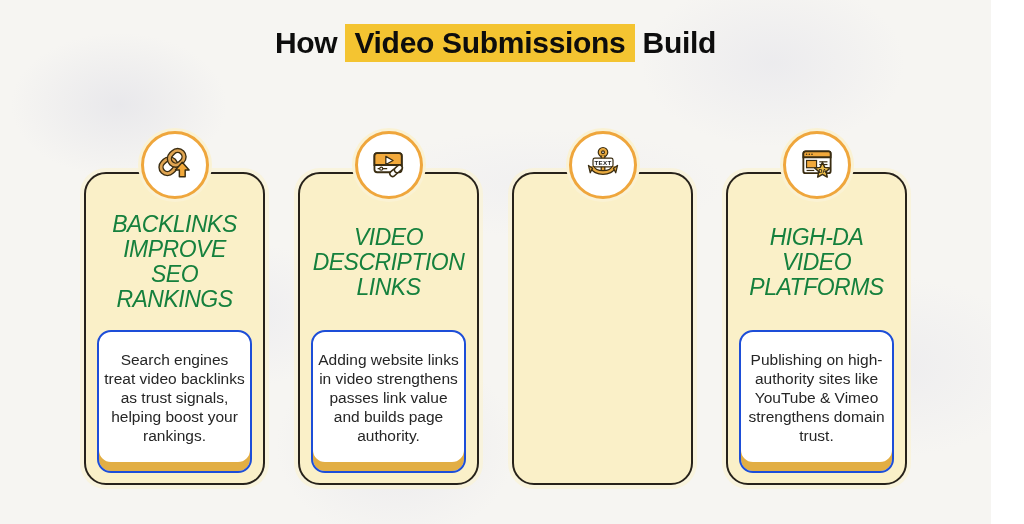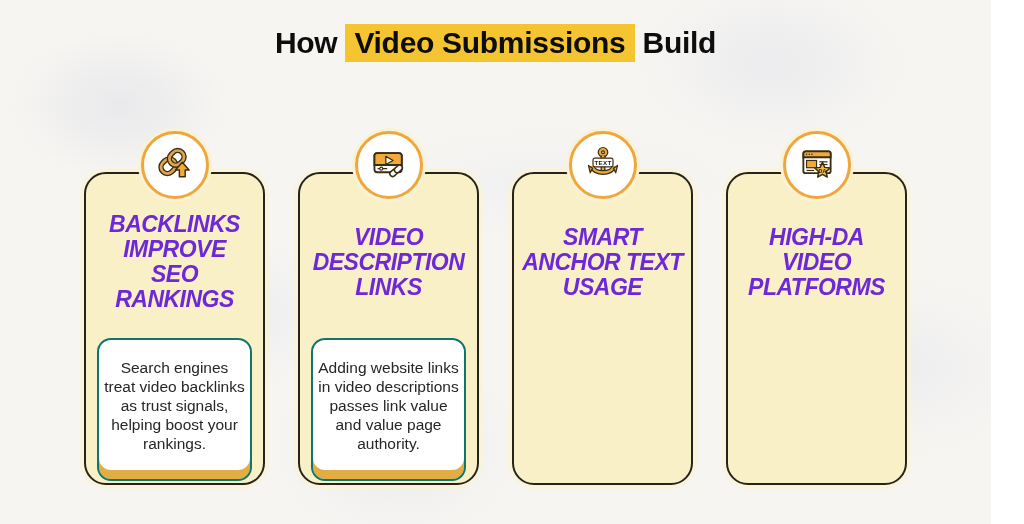--- a/index.html
+++ b/index.html
@@ -36,26 +36,26 @@
     position:absolute;top:-43px;left:50%;transform:translateX(-50%);
     width:62px;height:62px;border-radius:50%;
     background:#ffffff;border:3px solid #EFA63C;
     box-shadow:0 0 0 3px #FAF2D4;
     display:flex;align-items:center;justify-content:center;z-index:2;
   }
   .card-title{
     margin:0;height:156px;box-sizing:border-box;padding:20px 8px 0 8px;
     display:flex;align-items:center;justify-content:center;
     text-align:center;white-space:pre-line;
-    font-size:23px;line-height:25px;font-weight:bold;font-style:italic;
-    letter-spacing:-0.5px;color:#6d28d9;
+    font-size:23px;line-height:25px;font-weight:normal;font-style:italic;
+    letter-spacing:-0.5px;color:#15803d;
   }
   .card-box{
-    margin:8px 11px;height:143px;box-sizing:border-box;
-    background:#ffffff;border:2px solid #0f766e;border-radius:14px;
+    margin:0 11px;height:143px;box-sizing:border-box;
+    background:#ffffff;border:2px solid #1d4ed8;border-radius:14px;
     box-shadow:inset 0 -9px 0 #E2AE44;
     display:flex;align-items:center;justify-content:center;
     padding:4px 5px 12px 5px;
   }
   .card-desc{
     margin:0;text-align:center;
     font-size:15.5px;line-height:19px;color:#262626;
   }
   svg text{font-family:"Liberation Sans", sans-serif;}
 </style>
@@ -100,42 +100,39 @@
           <g transform="rotate(-40 29 29)">
             <rect x="22" y="26" width="9.5" height="6" rx="3" fill="#ffffff" stroke="#3a2d12" stroke-width="1.7"></rect>
             <rect x="28.5" y="26" width="9.5" height="6" rx="3" fill="#ffffff" stroke="#3a2d12" stroke-width="1.7"></rect>
           </g>
         </svg>
       </div>
       <h2 class="card-title">VIDEO
 DESCRIPTION
 LINKS</h2>
       <div class="card-box">
-        <p class="card-desc">Adding website links in video descriptions passes link value and value page authority.</p>
+        <p class="card-desc">Adding website links in video strengthens passes link value and builds page authority.</p>
       </div>
     </section>
 
     <section class="card">
       <div class="icon-circle">
         <svg width="40" height="40" viewBox="0 0 44 44">
           <circle cx="22" cy="8" r="3.4" fill="none" stroke="#3a2d12" stroke-width="5"></circle>
           <circle cx="22" cy="8" r="3.4" fill="none" stroke="#E8A93F" stroke-width="2.4"></circle>
           <line x1="22" y1="11.5" x2="22" y2="30" stroke="#3a2d12" stroke-width="5.4"></line>
           <line x1="22" y1="11.5" x2="22" y2="30" stroke="#E8A93F" stroke-width="2.6"></line>
           <path d="M10 23.5 C 12.5 32.5, 31.5 32.5, 34 23.5" fill="none" stroke="#3a2d12" stroke-width="5.4"></path>
           <path d="M10 23.5 C 12.5 32.5, 31.5 32.5, 34 23.5" fill="none" stroke="#E8A93F" stroke-width="2.6"></path>
           <path d="M10.5 25.5 l-4.5 -3 l2 8 z" fill="#E8A93F" stroke="#3a2d12" stroke-width="1.4" stroke-linejoin="round"></path>
           <path d="M33.5 25.5 l4.5 -3 l-2 8 z" fill="#E8A93F" stroke="#3a2d12" stroke-width="1.4" stroke-linejoin="round"></path>
           <rect x="11" y="14.5" width="22" height="9.5" rx="2" fill="#ffffff" stroke="#3a2d12" stroke-width="1.3"></rect>
           <text x="22" y="21.9" font-size="6.8" font-weight="bold" text-anchor="middle" fill="#1b1b1b" letter-spacing="0.4">TEXT</text>
         </svg>
       </div>
-      <h2 class="card-title">SMART
-ANCHOR TEXT
-USAGE</h2>
     </section>
 
     <section class="card">
       <div class="icon-circle">
         <svg width="40" height="40" viewBox="0 0 44 44">
           <rect x="7" y="7" width="30" height="24" rx="2.5" fill="#ffffff" stroke="#3a2d12" stroke-width="2"></rect>
           <path d="M7 9.5 a2.5 2.5 0 0 1 2.5 -2.5 h25 a2.5 2.5 0 0 1 2.5 2.5 v4 h-30 z" fill="#F2A93B" stroke="#3a2d12" stroke-width="2"></path>
           <circle cx="10.5" cy="10.2" r="0.9" fill="#3a2d12"></circle>
           <circle cx="13.5" cy="10.2" r="0.9" fill="#3a2d12"></circle>
           <circle cx="16.5" cy="10.2" r="0.9" fill="#3a2d12"></circle>
@@ -143,16 +140,19 @@
           <line x1="24.5" y1="18.5" x2="33.5" y2="18.5" stroke="#3a2d12" stroke-width="1.3"></line>
           <line x1="24.5" y1="21.5" x2="33.5" y2="21.5" stroke="#3a2d12" stroke-width="1.3"></line>
           <line x1="10.5" y1="28" x2="19" y2="28" stroke="#3a2d12" stroke-width="1.3"></line>
           <polygon points="28,19 30.47,24.6 36.56,25.22 31.99,29.3 33.29,35.28 28,32.2 22.71,35.28 24.01,29.3 19.44,25.22 25.53,24.6" fill="#EFBE4A" stroke="#3a2d12" stroke-width="1.6" stroke-linejoin="round"></polygon>
           <text x="28" y="30.4" font-size="6" font-weight="bold" text-anchor="middle" fill="#1b1b1b">DA</text>
         </svg>
       </div>
       <h2 class="card-title">HIGH-DA
 VIDEO
 PLATFORMS</h2>
+      <div class="card-box">
+        <p class="card-desc">Publishing on high-authority sites like YouTube &amp; Vimeo strengthens domain trust.</p>
+      </div>
     </section>
 
   </div>
 </div>
 
 </body></html>

